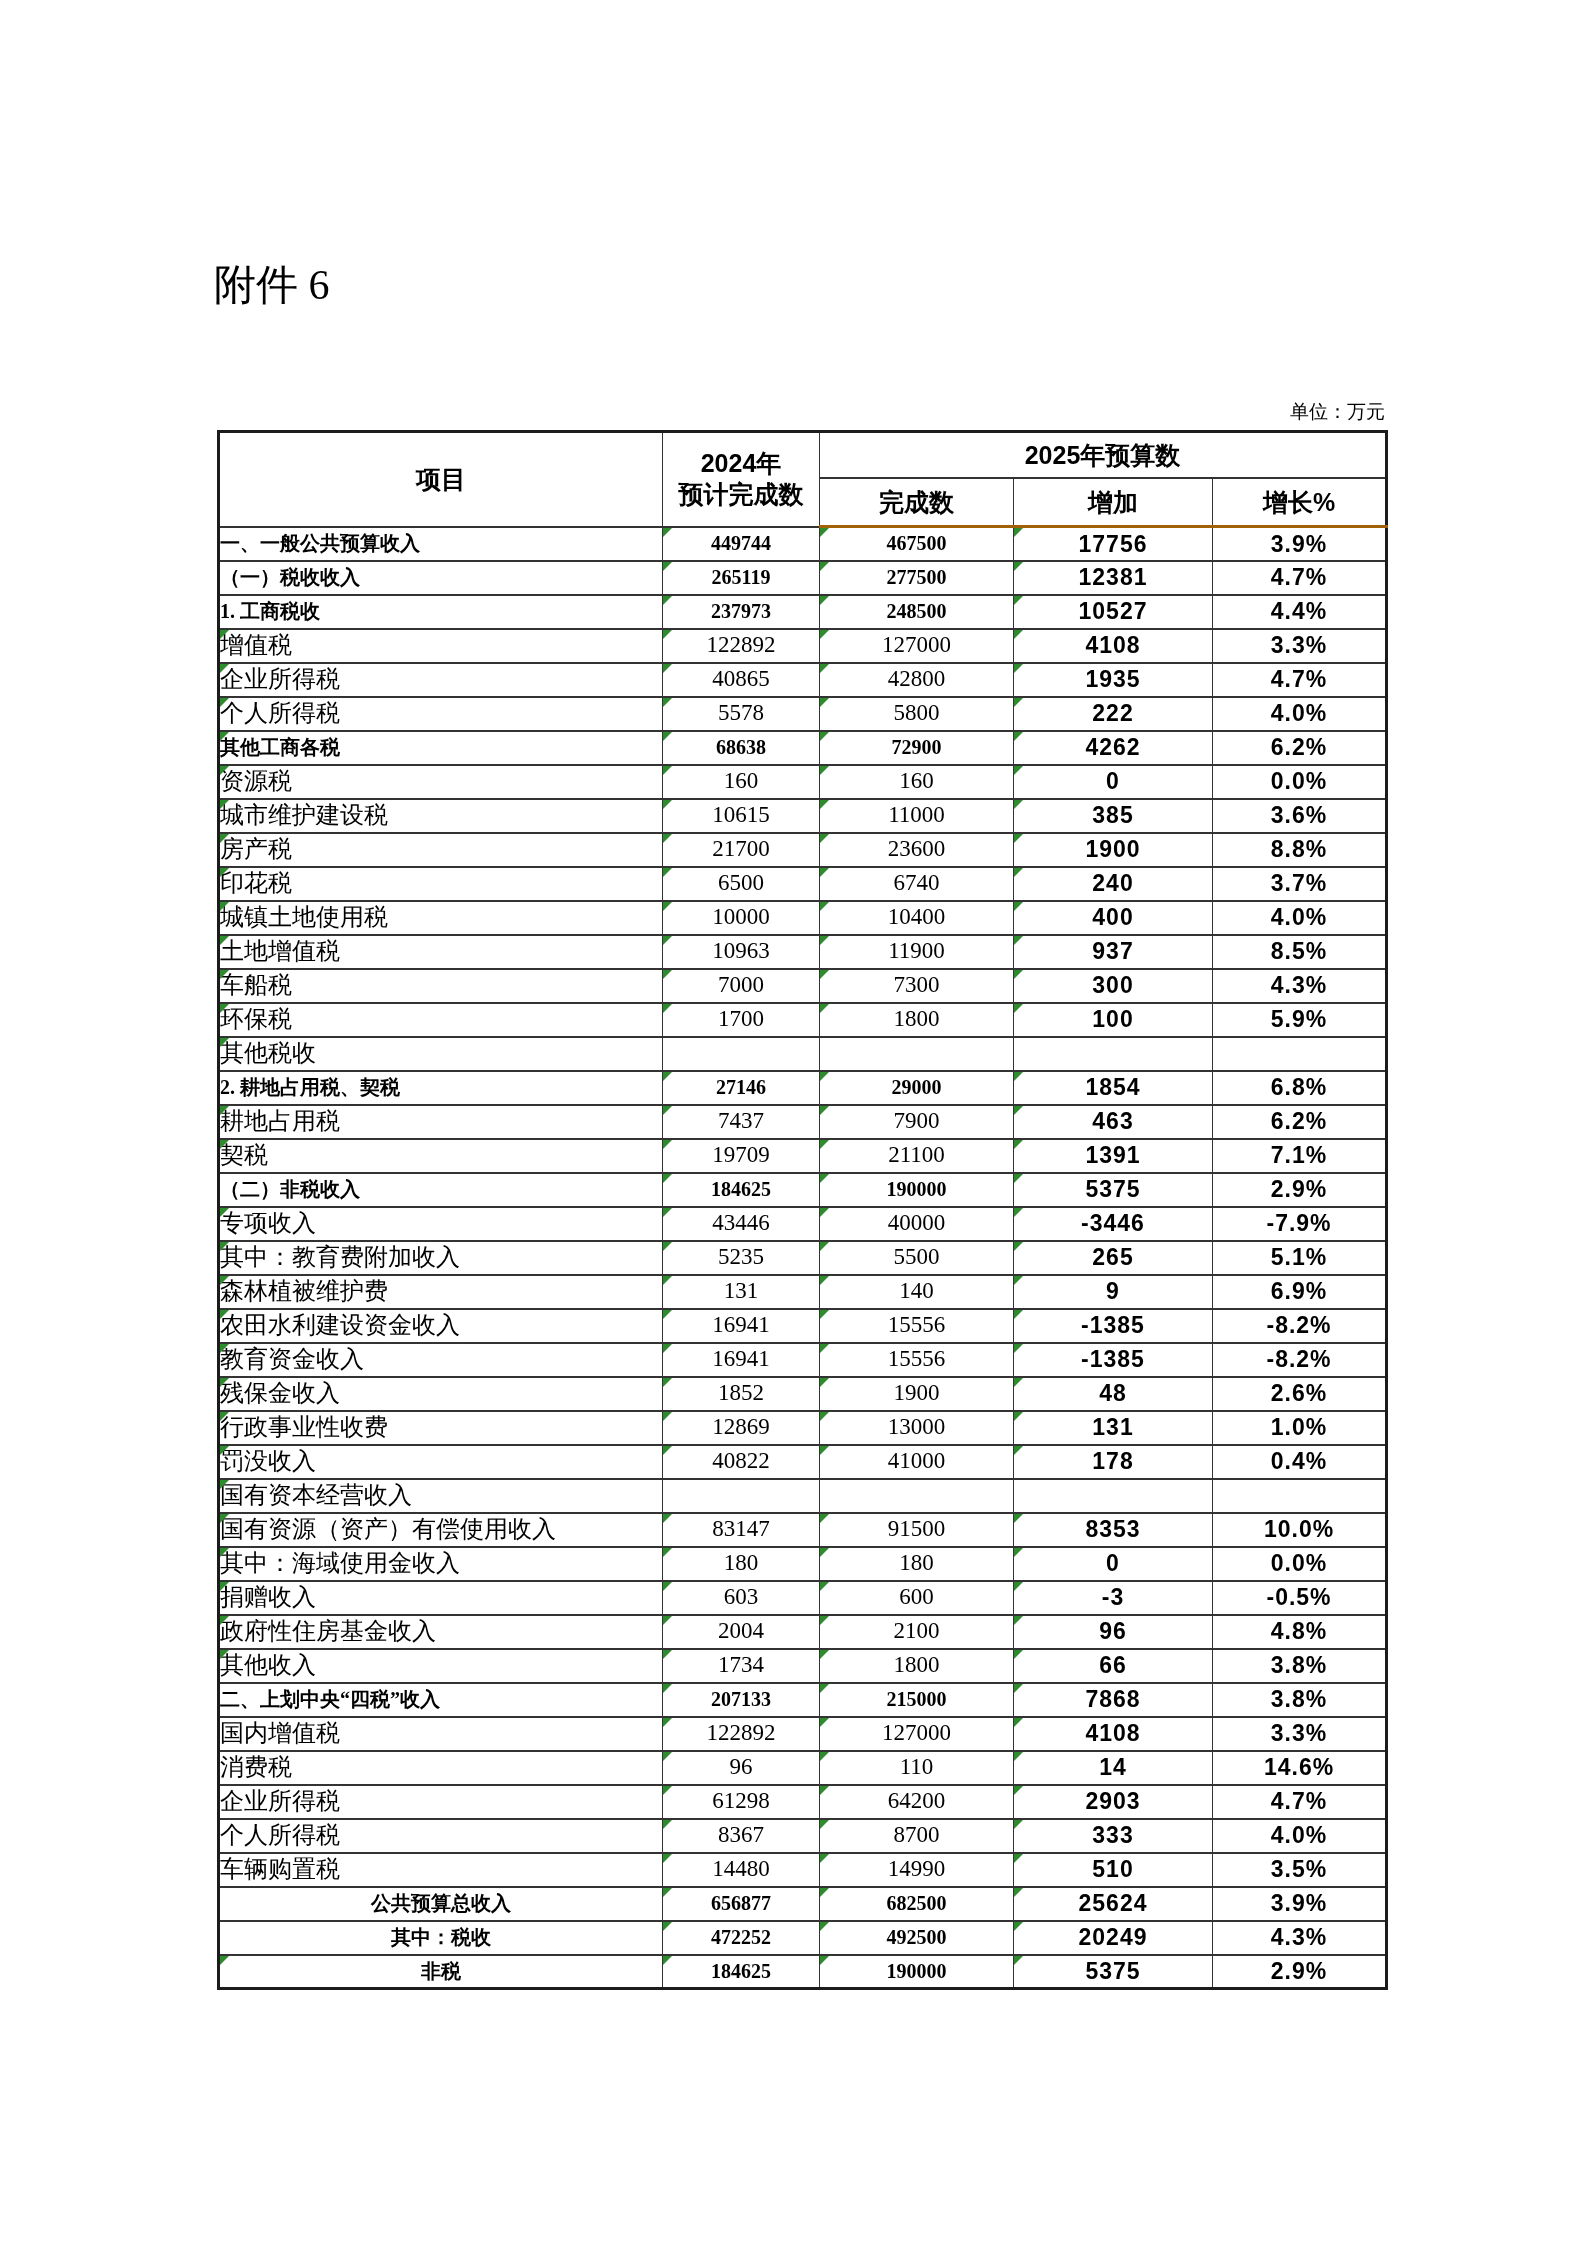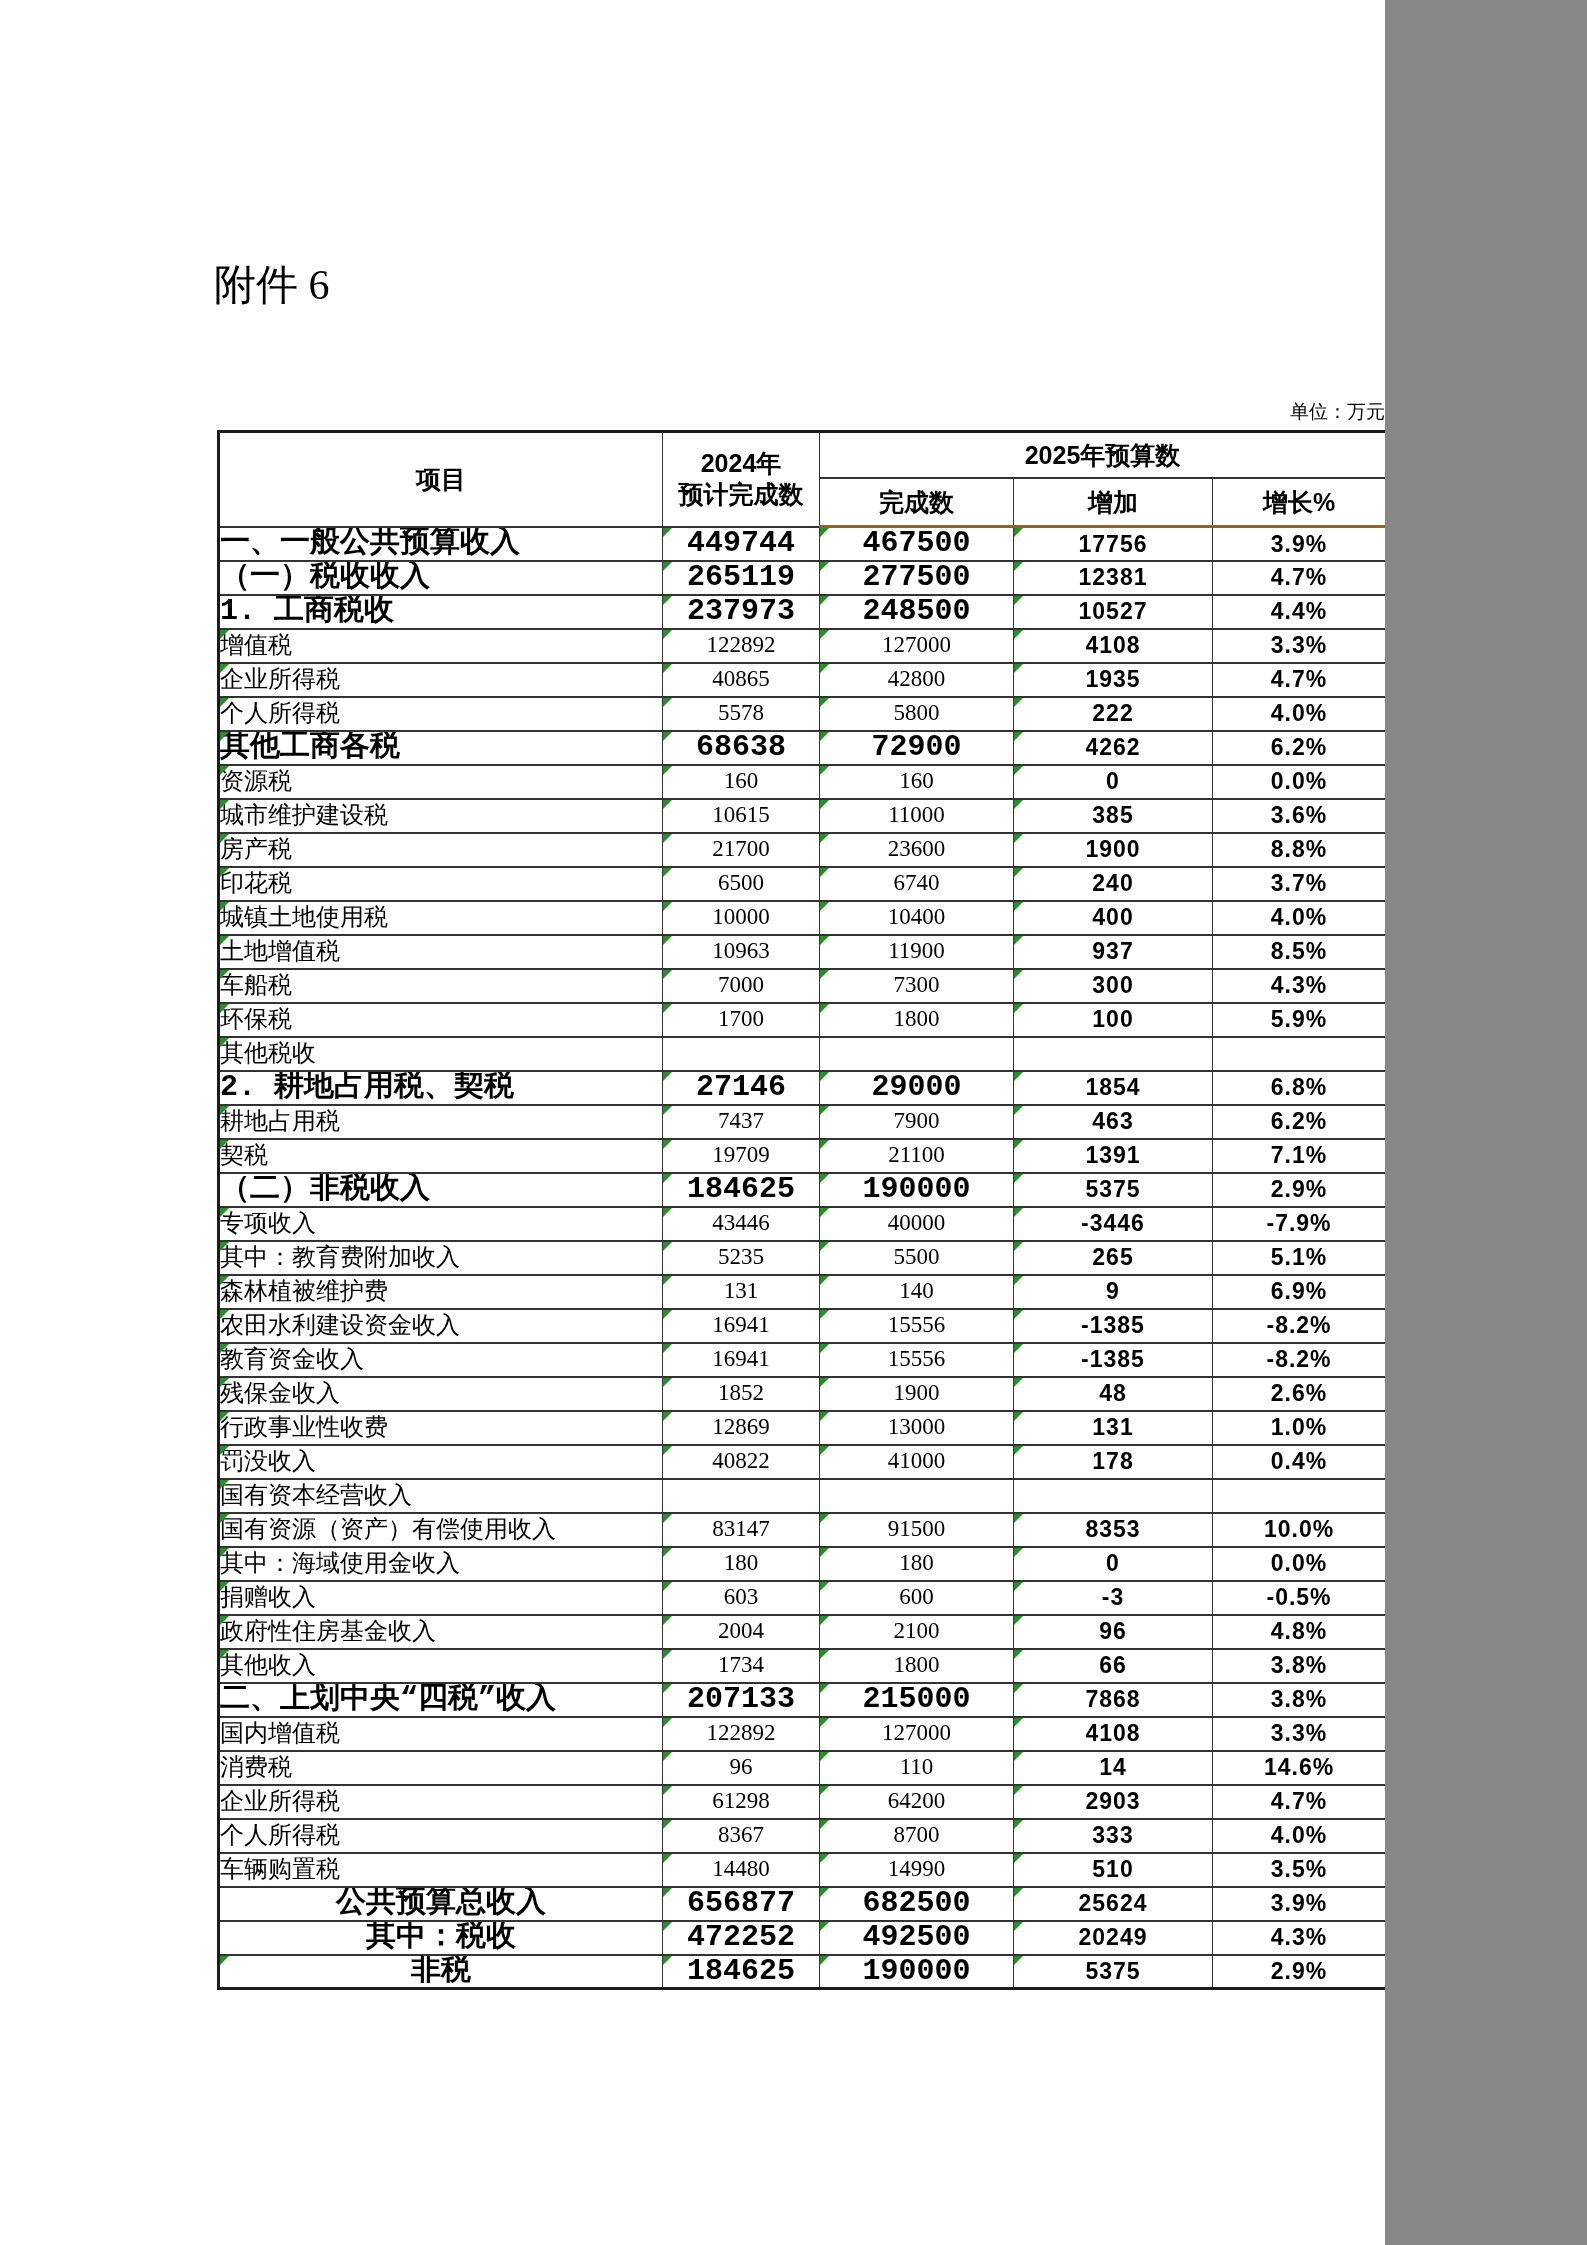--- a/index.html
+++ b/index.html
@@ -1,18 +1,18 @@
 <!DOCTYPE html>
 <html><head>
 <meta charset="utf-8">
 <style>
   html,body{margin:0;padding:0;background:#888;}
   .page{
     position:relative;
-    width:1385px;height:2245px;
+    width:1587px;height:2245px;
     background:#ffffff;
     font-family:"Liberation Serif", serif;
     color:#000;
     overflow:hidden;
   }
   .attachment{
     position:absolute;left:214px;top:262px;
     font-size:42px;line-height:1.1;
     font-family:"Liberation Serif", serif;
   }
@@ -53,22 +53,22 @@
     white-space:nowrap;
   }
   td.c-num,td.c-inc,td.c-pct{
     text-align:center;font-size:23px;white-space:nowrap;
   }
   td.c-inc,td.c-pct{
     font-family:"Liberation Sans", sans-serif;font-weight:700;
     letter-spacing:1px;
   }
   tr.b td.c-label, tr.b td.c-num{
-    font-family:Liberation Mono, monospace;font-weight:700;
-    font-size:30px;
+    font-family:Liberation Serif, serif;font-weight:700;
+    font-size:20px;
   }
   td.ind0{padding-left:6px;}
   td.ind0_5{padding-left:14px;}
   td.ind1{padding-left:32px;}
   td.ind1_5{padding-left:54px;}
   td.ind2{padding-left:74px;}
   td.ctr{text-align:center;padding-left:0;}
   td.tri::before{
     content:"";position:absolute;top:0;left:0;
     border-top:9px solid #2e8b2e;border-right:9px solid transparent;

